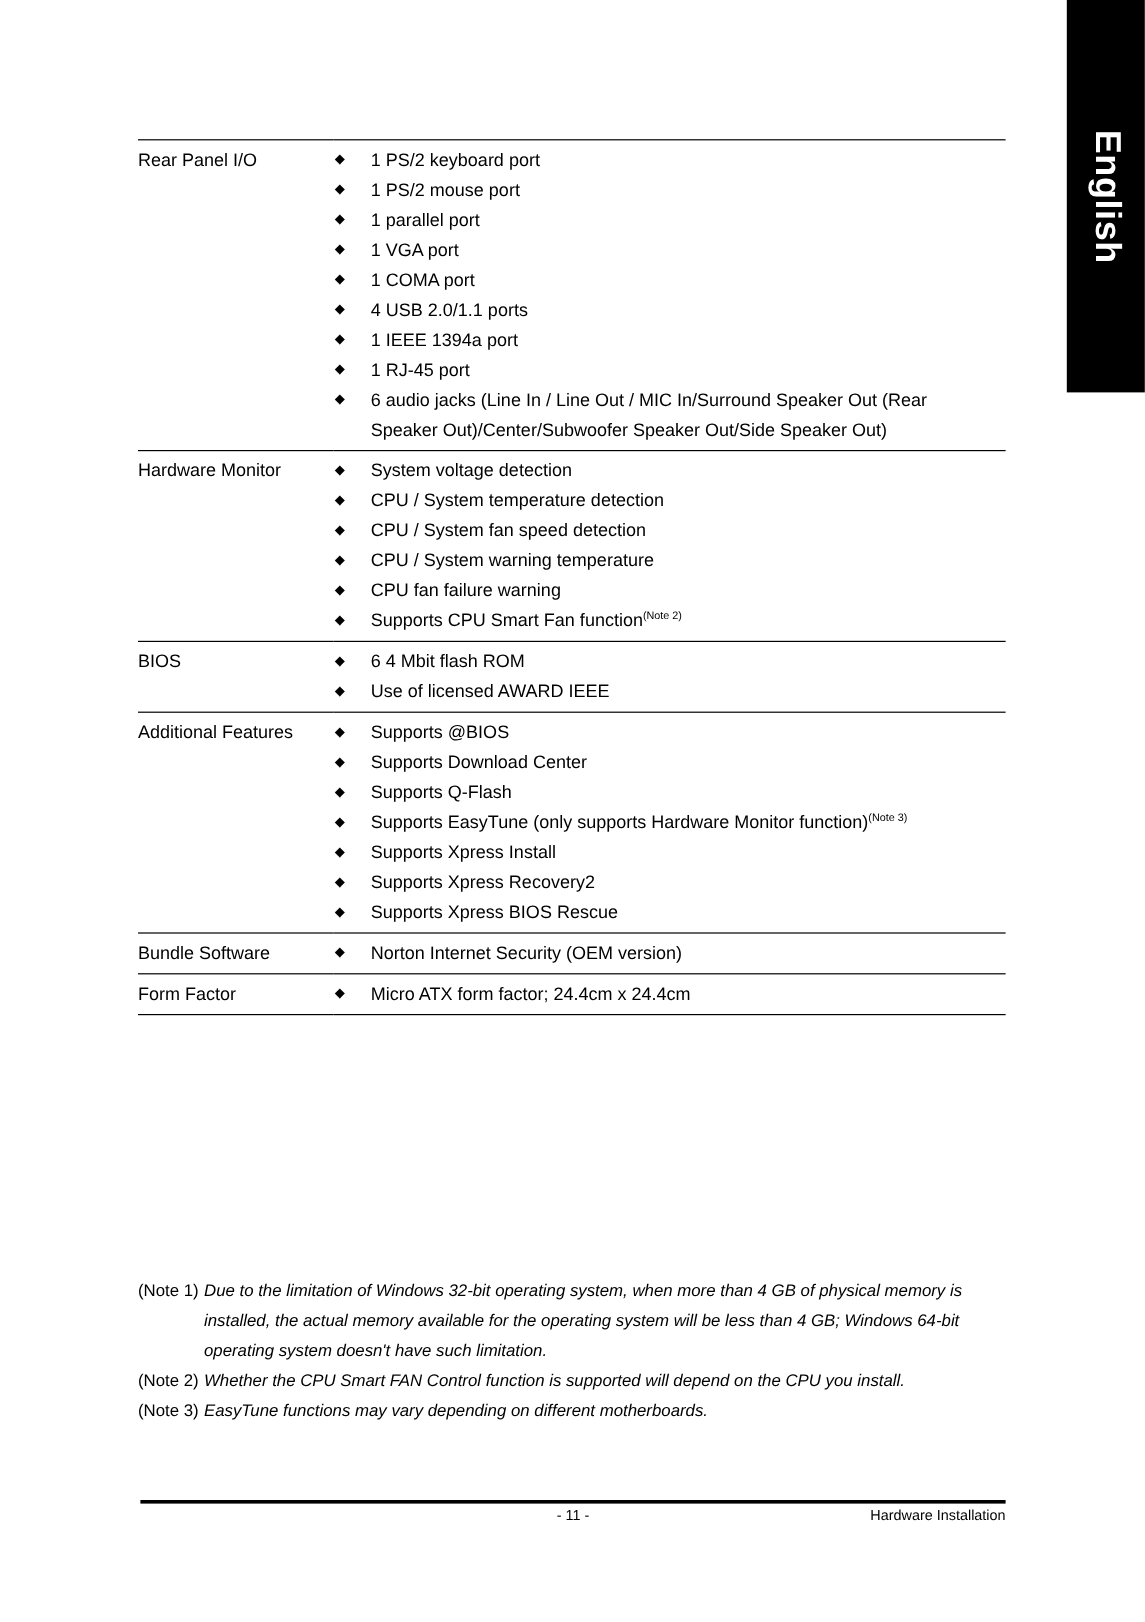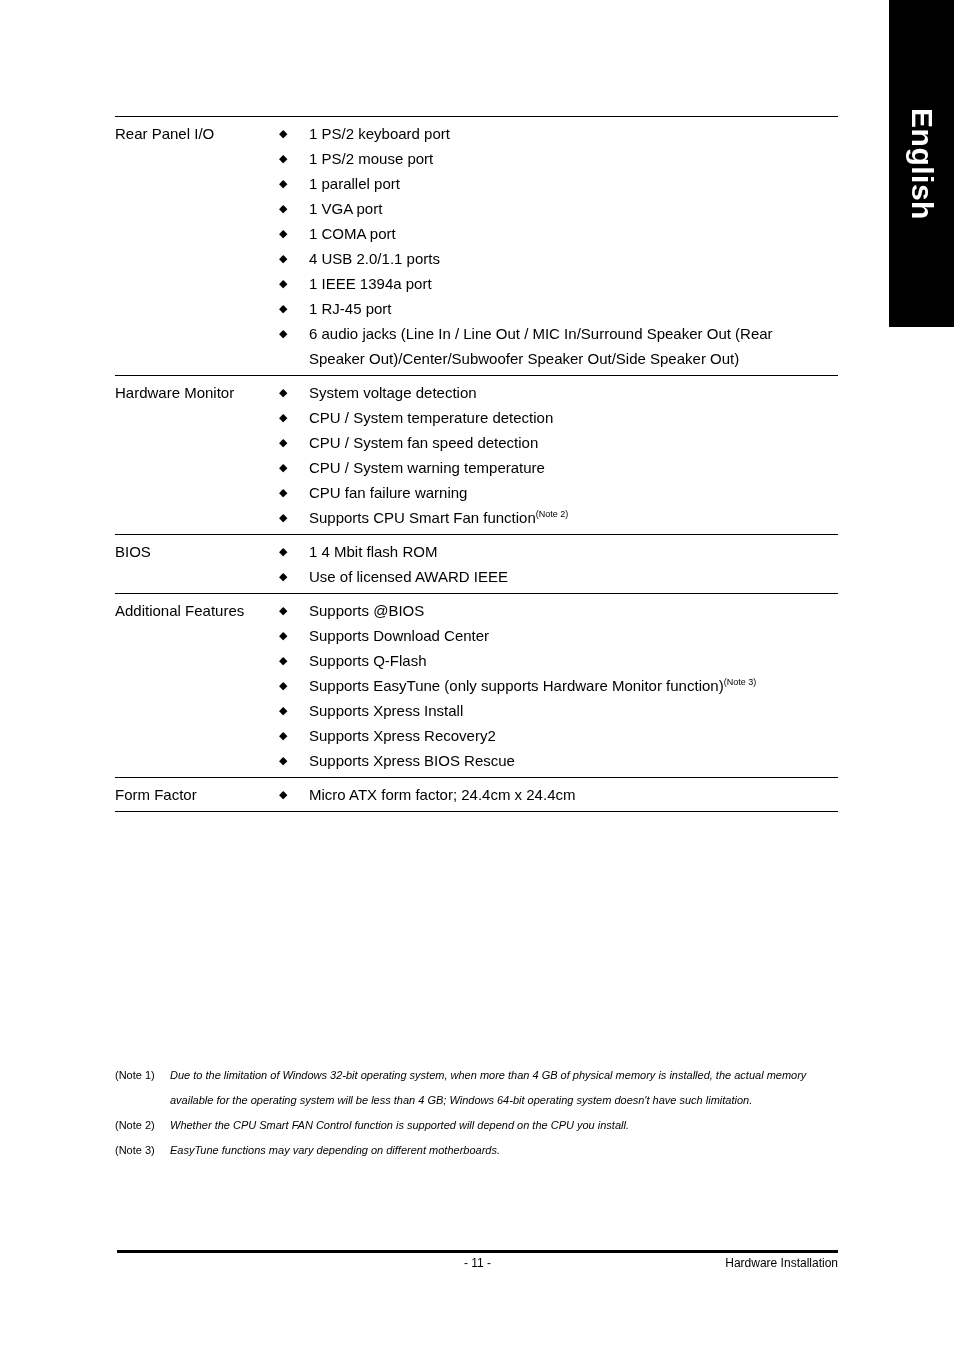--- a/index.html
+++ b/index.html
@@ -98,21 +98,21 @@
     vertical-align: super;
     line-height: 0;
   }
 
   
   .notes {
     position: absolute;
     left: 115px;
     top: 1063px;
     width: 725px;
-    font-size: 11px;
+    font-size: 14px;
     line-height: 25px;
   }
   .note-row {
     display: flex;
     align-items: flex-start;
   }
   .note-tag {
     flex: 0 0 55px;
     width: 55px;
     white-space: nowrap;
@@ -232,21 +232,21 @@
             <span class="bullet">◆</span>
             <span class="item-text"><span>Supports CPU Smart Fan function</span><sup class="note">(Note 2)</sup></span>
           </div>
         </td>
       </tr>
       <tr>
         <td class="label-cell">BIOS</td>
         <td class="items-cell">
           <div class="item-line">
             <span class="bullet">◆</span>
-            <span class="item-text"><span>1 4 Mbit flash ROM</span></span>
+            <span class="item-text"><span>6 4 Mbit flash ROM</span></span>
           </div>
           <div class="item-line">
             <span class="bullet">◆</span>
             <span class="item-text"><span>Use of licensed AWARD IEEE</span></span>
           </div>
         </td>
       </tr>
       <tr>
         <td class="label-cell">Additional Features</td>
         <td class="items-cell">
@@ -270,20 +270,29 @@
             <span class="bullet">◆</span>
             <span class="item-text"><span>Supports Xpress Install</span></span>
           </div>
           <div class="item-line">
             <span class="bullet">◆</span>
             <span class="item-text"><span>Supports Xpress Recovery2</span></span>
           </div>
           <div class="item-line">
             <span class="bullet">◆</span>
             <span class="item-text"><span>Supports Xpress BIOS Rescue</span></span>
+          </div>
+        </td>
+      </tr>
+      <tr>
+        <td class="label-cell">Bundle Software</td>
+        <td class="items-cell">
+          <div class="item-line">
+            <span class="bullet">◆</span>
+            <span class="item-text"><span>Norton Internet Security (OEM version)</span></span>
           </div>
         </td>
       </tr>
       <tr class="last-row">
         <td class="label-cell">Form Factor</td>
         <td class="items-cell">
           <div class="item-line">
             <span class="bullet">◆</span>
             <span class="item-text"><span>Micro ATX form factor; 24.4cm x 24.4cm</span></span>
           </div>

